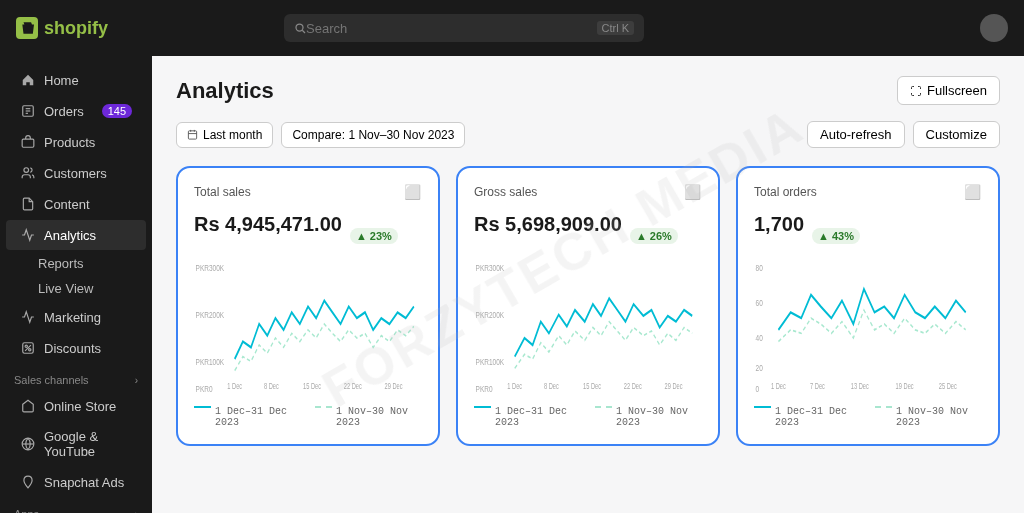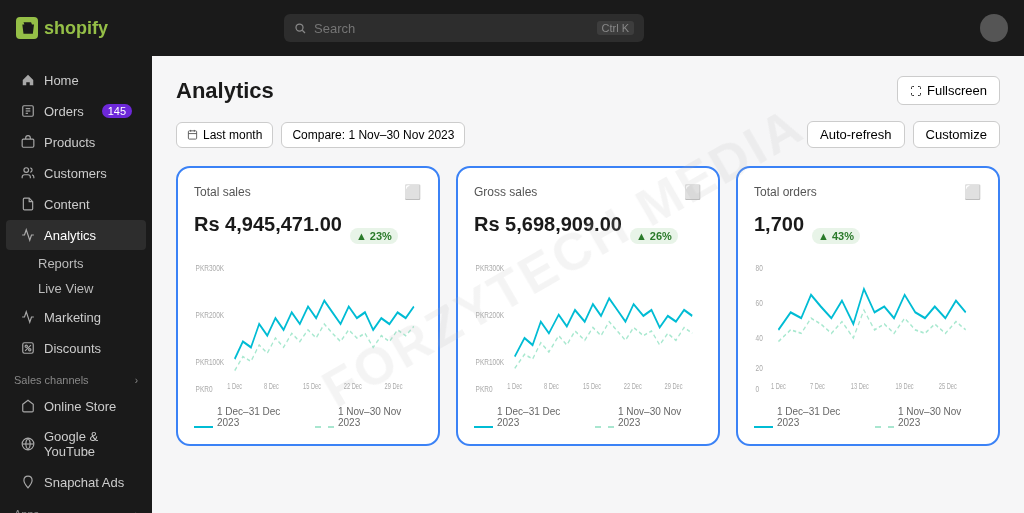--- a/index.html
+++ b/index.html
@@ -3,21 +3,21 @@
   <meta charset="utf-8">
   <style>
     * { box-sizing: border-box; margin: 0; padding: 0; }
     body { font-family: -apple-system, BlinkMacSystemFont, 'Segoe UI', sans-serif; background: #f6f6f7; display: flex; flex-direction: column; height: 513px; overflow: hidden; }
 
     
     .topbar { background: #1a1a1a; height: 56px; display: flex; align-items: center; padding: 0 16px; gap: 16px; flex-shrink: 0; }
     .shopify-logo { color: #95bf47; font-weight: 700; font-size: 18px; display: flex; align-items: center; gap: 6px; }
     .shopify-logo .bag-icon { width: 22px; height: 22px; background: #95bf47; border-radius: 4px; display: flex; align-items: center; justify-content: center; }
     .shopify-logo .bag-icon svg { fill: #1a1a1a; }
-    .search-bar { flex: 1; max-width: 360px; background: #2d2d2d; border-radius: 6px; height: 28px; display: flex; align-items: center; padding: 0 10px; gap: 8px; margin: 0 auto; }
+    .search-bar { flex: 1; max-width: 360px; background: #2d2d2d; border-radius: 6px; height: 28px; display: flex; align-items: center; padding: 0 10px; margin: 0 auto; }
     .search-bar input { background: transparent; border: none; outline: none; color: #aaa; font-size: 13px; flex: 1; }
     .search-shortcut { color: #888; font-size: 11px; background: #3d3d3d; padding: 1px 5px; border-radius: 3px; }
     .topbar-right { margin-left: auto; display: flex; align-items: center; gap: 8px; }
     .avatar { width: 28px; height: 28px; background: #555; border-radius: 50%; }
 
     
     .layout { display: flex; flex: 1; overflow: hidden; }
 
     
     .sidebar { width: 152px; background: #1a1a1a; color: #ccc; font-size: 13px; padding: 8px 0; flex-shrink: 0; overflow-y: auto; }
@@ -45,21 +45,21 @@
     
     .cards-grid { display: grid; grid-template-columns: repeat(3, 1fr); gap: 16px; }
     .card { background: #fff; border-radius: 14px; padding: 16px; border: 2px solid #3b82f6; position: relative; }
     .card-header { display: flex; align-items: center; justify-content: space-between; margin-bottom: 4px; }
     .card-label { font-size: 12px; color: #555; }
     .card-icon { color: #aaa; font-size: 14px; cursor: pointer; }
     .card-value { font-size: 20px; font-weight: 700; color: #1a1a1a; margin-bottom: 2px; display: flex; align-items: center; gap: 8px; }
     .card-badge { font-size: 11px; background: #e8f4e8; color: #2a7a2a; padding: 2px 6px; border-radius: 10px; font-weight: 600; margin-top: 24px; }
     .card-chart { width: 100%; height: 140px; margin: 8px 0 4px; }
     .chart-legend { display: flex; align-items: center; justify-content: center; gap: 14px; margin-top: 4px; font-size: 10px; color: #666; }
-    .legend-item { display: flex; align-items: flex-end; gap: 4px; }
+    .legend-item { display: flex; align-items: flex-start; gap: 4px; font-family: Liberation Mono, monospace; }
     .legend-line-solid { width: 20px; height: 2px; background: #00bcd4; }
     .legend-line-dashed { width: 20px; height: 2px; background: #a8e6cf; border-top: 2px dashed #a8e6cf; background: transparent; }
 
     
     .watermark { position: absolute; top: 50%; left: 50%; transform: translate(-50%, -50%) rotate(-30deg); font-size: 52px; font-weight: 900; color: rgba(180,180,180,0.18); pointer-events: none; white-space: nowrap; letter-spacing: 2px; z-index: 10; }
 
     svg text { font-family: -apple-system, sans-serif; }
   </style>
 </head>
 <body>

